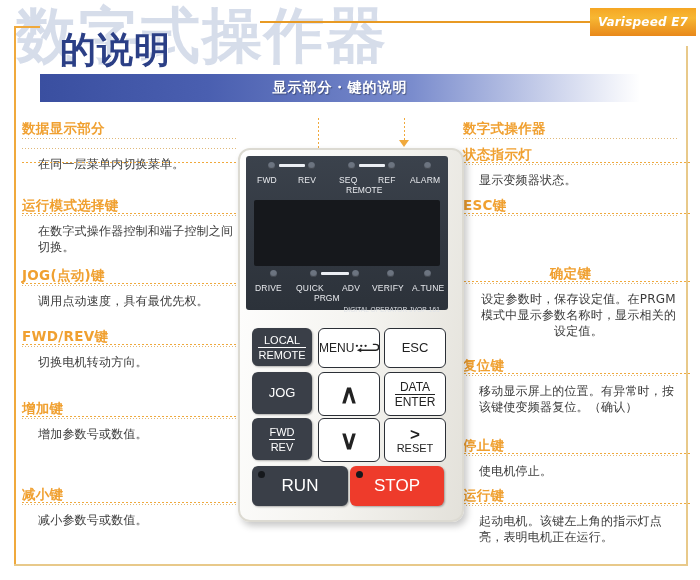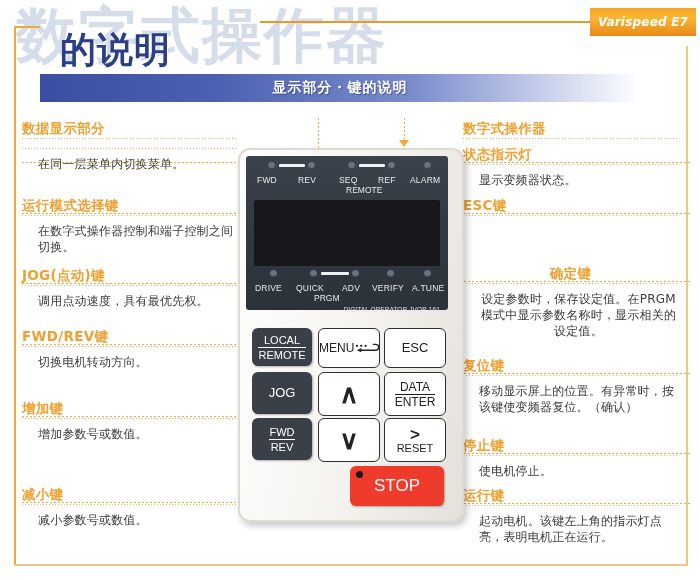--- a/index.html
+++ b/index.html
@@ -356,20 +356,24 @@
 
       <div class="key light" style="left:66px;top:90px;width:60px;height:42px;">
         <span style="font-size:26px;font-weight:bold;line-height:26px;">∨</span>
       </div>
 
       <div class="key light" style="left:132px;top:90px;width:60px;height:42px;flex-direction:column;">
         <span style="font-size:17px;font-weight:bold;line-height:15px;">&gt;</span>
         <span style="font-size:11px;">RESET</span>
       </div>
 
+      <div class="key dark" style="left:0;top:138px;width:96px;height:40px;">
+        <div class="keydot" style="left:6px;top:5px;"></div>
+        <span style="font-size:17px;">RUN</span>
+      </div>
 
       <div class="key red" style="left:98px;top:138px;width:94px;height:40px;">
         <div class="keydot" style="left:6px;top:5px;"></div>
         <span style="font-size:17px;">STOP</span>
       </div>
 
     </div>
   </div>
 
 </div>

